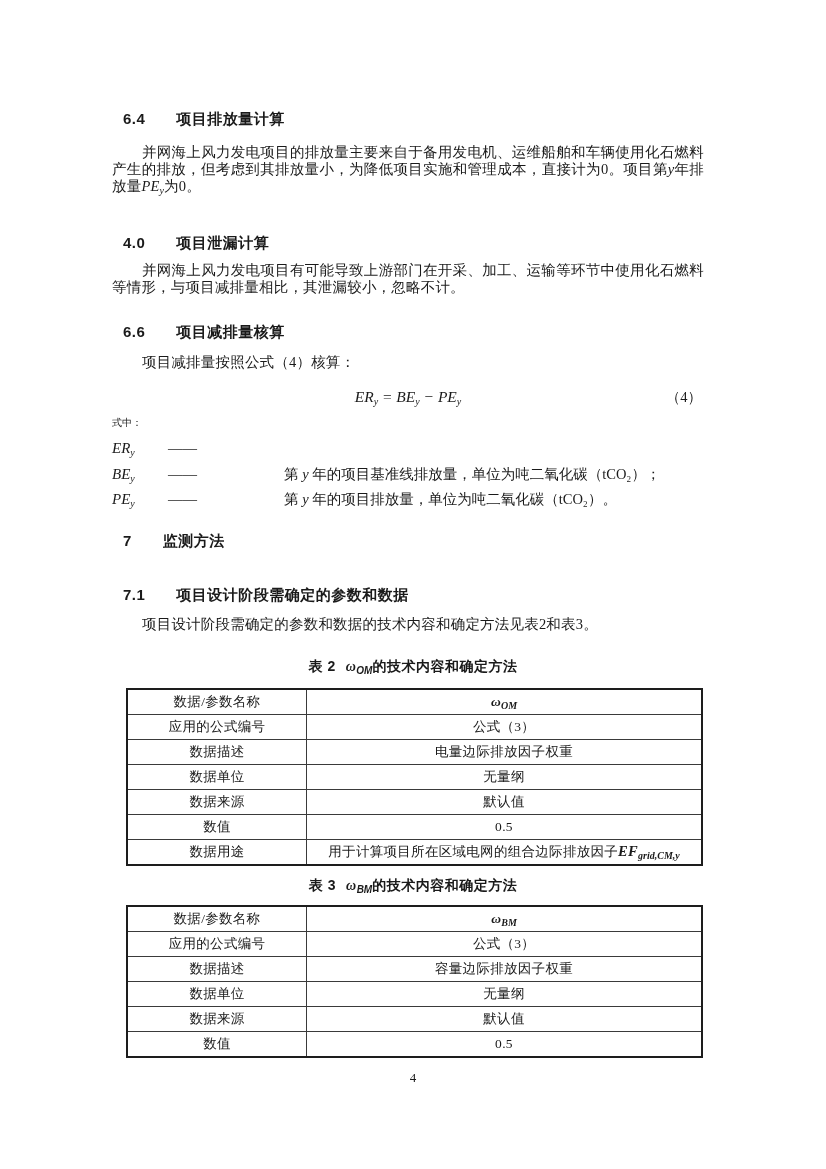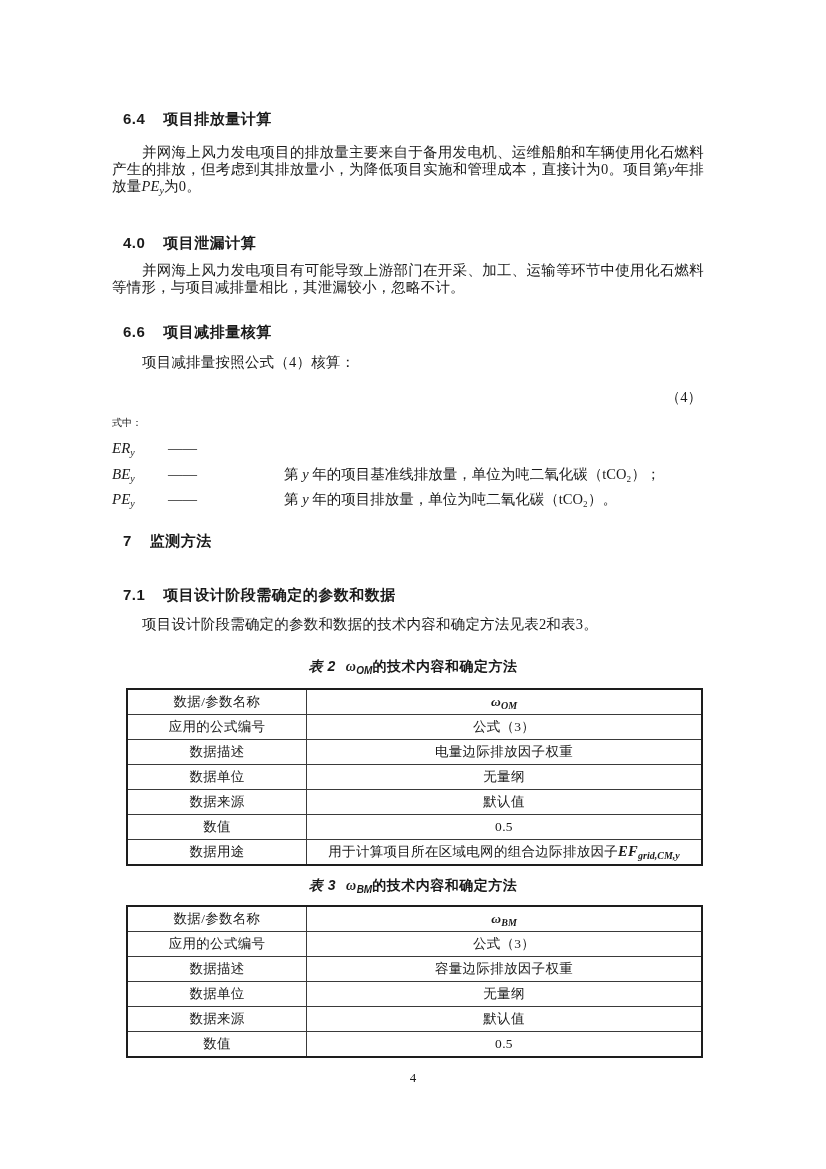--- a/index.html
+++ b/index.html
@@ -9,39 +9,39 @@
     color:#1a1a1a;
     -webkit-font-smoothing:antialiased;
   }
   .abs{position:absolute;}
   .content{left:112px;width:592px;}
   .heading{
     font-family:"Liberation Sans","DejaVu Sans",sans-serif;
     font-weight:bold;font-size:15px;letter-spacing:.5px;
     left:123px;width:581px;white-space:nowrap;
   }
-  .heading .hnum{margin-right:18px;}
+  .heading .hnum{margin-right:31px;}
   .para{
     font-size:14.5px;line-height:17px;text-align:justify;
     text-indent:30px;letter-spacing:.2px;
   }
   .mi{font-style:italic;font-family:"Liberation Serif","DejaVu Serif",serif;}
   .msub{font-style:italic;font-size:10px;position:relative;top:3px;letter-spacing:0;}
   .b{font-weight:bold;}
   .formula-row{height:24px;font-size:15.5px;}
   .formula-center{display:block;text-align:center;width:100%;}
   .eqnum{position:absolute;right:2px;top:0;font-size:14.5px;font-style:normal;}
   .where-label{font-size:10px;}
   .def-row{display:grid;grid-template-columns:56px 116px 1fr;font-size:14.5px;height:25px;align-items:baseline;}
   .def-sym{font-size:15px;}
   .caption{
     left:0;width:826px;text-align:center;font-weight:bold;font-size:14px;
     font-family:"Liberation Sans","DejaVu Sans",sans-serif;letter-spacing:.5px;
   }
-  .caption .cap-gap{margin-right:10px;font-style:italic;}
+  .caption .cap-gap{margin-right:10px;}
   table.dtable{
     position:absolute;left:126px;width:577px;border-collapse:collapse;
     border:2px solid #1d1d1d;table-layout:fixed;
   }
   table.dtable td{
     border:1px solid #3a3a3a;height:24px;text-align:center;vertical-align:middle;
     font-size:13.5px;padding:0 4px;letter-spacing:.3px;
   }
   td.lab{width:170px;}
   .pagenum{left:0;width:826px;text-align:center;font-size:13px;}
@@ -60,20 +60,23 @@
   <span class="hnum">4.0</span><span>项目泄漏计算</span>
 </div>
 <div class="abs content para" style="top:262px">并网海上风力发电项目有可能导致上游部门在开采、加工、运输等环节中使用化石燃料等情形，与项目减排量相比，其泄漏较小，忽略不计。</div>
 
 <div class="abs heading" style="top:323px">
   <span class="hnum">6.6</span><span>项目减排量核算</span>
 </div>
 <div class="abs content para" style="top:354px">项目减排量按照公式（4）核算：</div>
 
 <div class="abs content formula-row" style="top:388px">
+  <span class="formula-center">
+    <span class="mi">ER</span><span class="msub">y</span><span class="mi"> = </span><span class="mi">BE</span><span class="msub">y</span><span class="mi"> − </span><span class="mi">PE</span><span class="msub">y</span>
+  </span>
   <span class="eqnum">（4）</span>
 </div>
 
 <div class="abs content where-label" style="top:416px">式中：</div>
 <div class="abs content" style="top:440px">
   <div class="def-row">
     <span class="def-sym"><span class="mi">ER</span><span class="msub">y</span></span>
     <span>——</span>
   </div>
   <div class="def-row">

